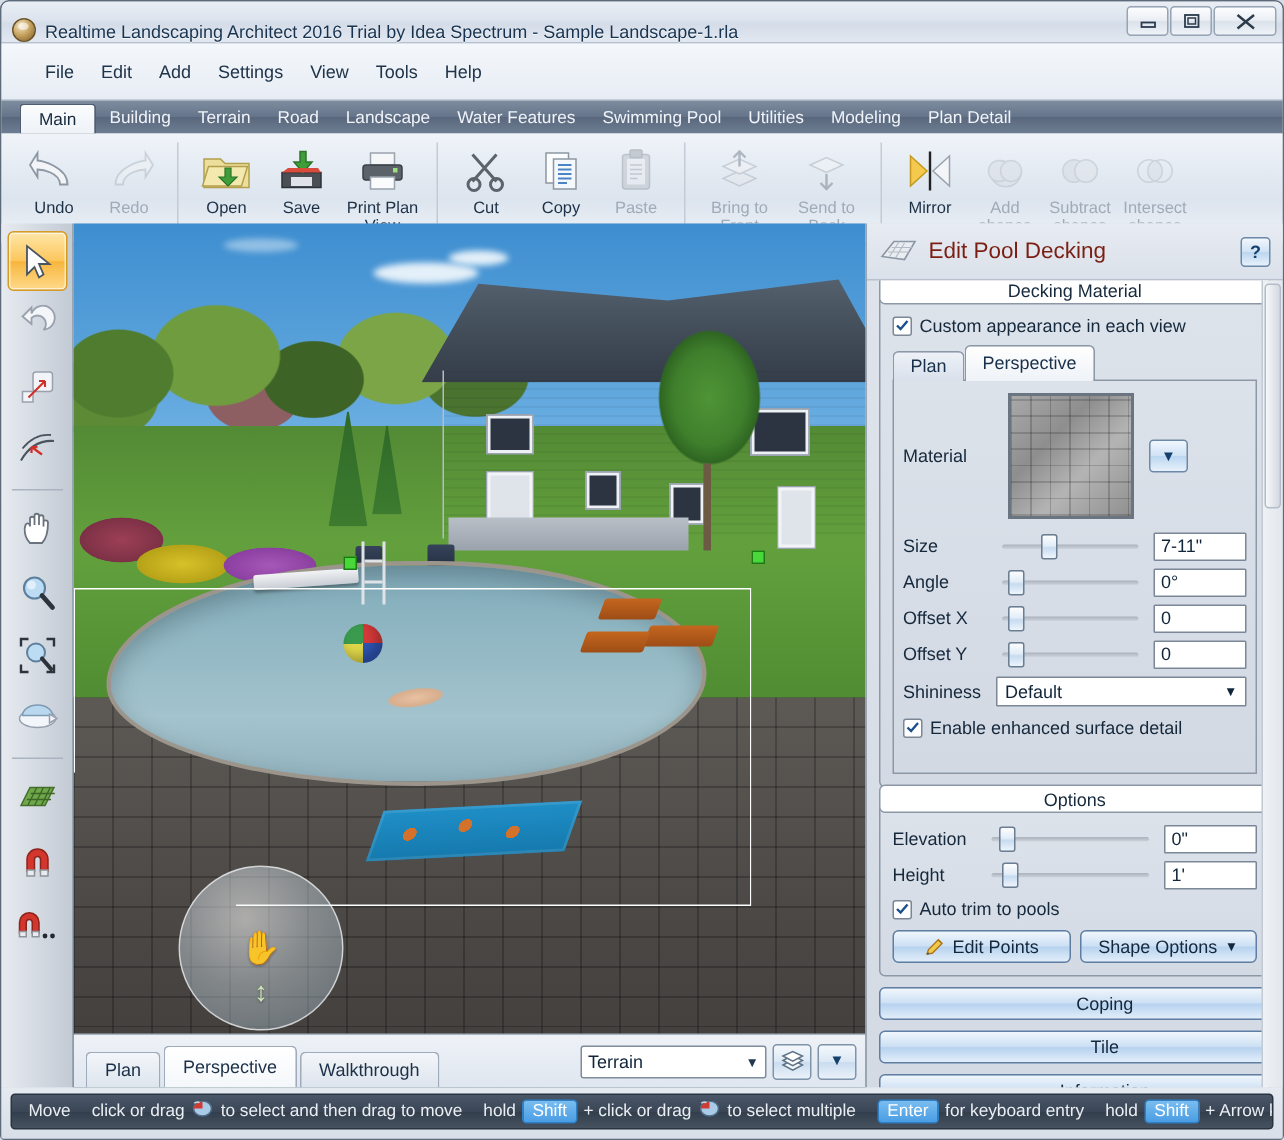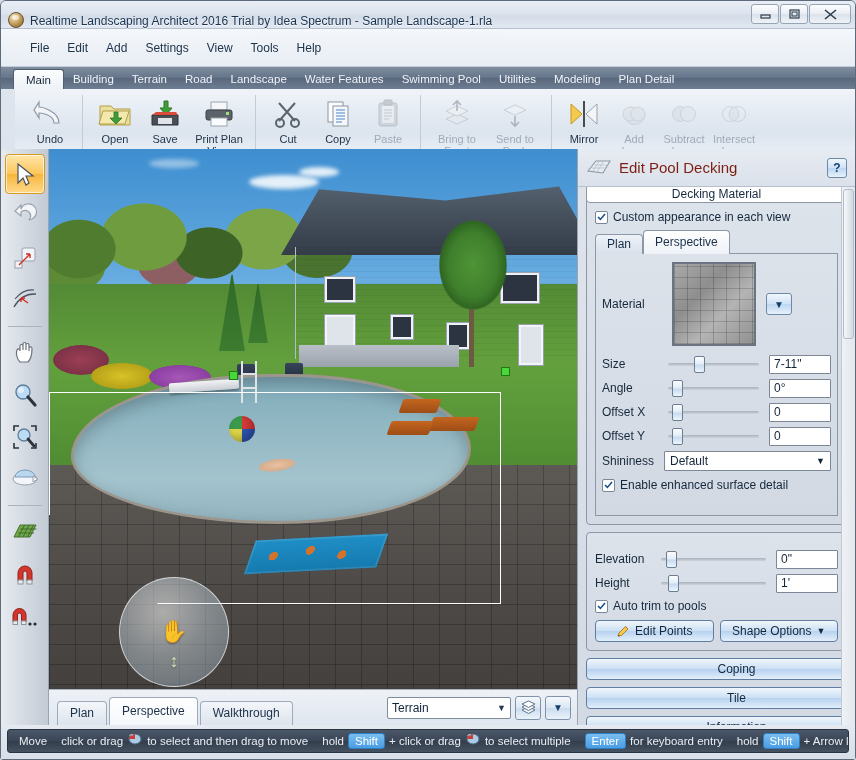--- a/index.html
+++ b/index.html
@@ -81,21 +81,21 @@
     color: #16293c;
     border: 1px solid #4f5e72; border-bottom: none;
     padding: 0 12px;
   }
 
   
   .ribbon {
     height: 74px;
     background: linear-gradient(180deg,#f0f4f9 0%,#e2e9f1 40%,#dce4ee 60%,#eef3f8 100%);
     border-bottom: 1px solid #aab6c4;
-    display: flex; align-items: flex-start; padding: 4px 0 0 10px; margin-left: 14px;
+    display: flex; align-items: flex-start; padding: 4px 0 0 10px;
   }
   .rgroup { display: flex; height: 66px; }
   .rsep { width: 1px; background: #c2cbd6; margin: 2px 7px 6px 7px; height: 58px; }
   .rbtn {
     width: 50px; min-width: 50px;
     display: flex; flex-direction: column; align-items: center;
     padding-top: 3px; cursor: default;
     border-radius: 3px;
   }
   .rbtn.wide { width: 58px; min-width: 58px; }
@@ -511,20 +511,28 @@
   <div class="ribbon">
 
     <div class="rgroup">
       <div class="rbtn">
         <div class="ico">
           <svg width="34" height="30" viewBox="0 0 34 30">
               <path d="M26 24 C26 12 8 8 6 8 L6 3 L1 11 L6 19 L6 14 C9 14 21 16 21 24 Z" fill="#f2f4f7" stroke="#8e98a5" stroke-width="1.2"></path>
             </svg>
         </div>
         <div class="lbl">Undo</div>
+      </div>
+      <div class="rbtn dis">
+        <div class="ico">
+          <svg width="34" height="30" viewBox="0 0 34 30">
+              <path d="M8 24 C8 12 26 8 28 8 L28 3 L33 11 L28 19 L28 14 C25 14 13 16 13 24 Z" fill="#f2f4f7" stroke="#a9b2bd" stroke-width="1.2"></path>
+            </svg>
+        </div>
+        <div class="lbl">Redo</div>
       </div>
     </div>
     <div class="rsep"></div>
 
     <div class="rgroup">
       <div class="rbtn">
         <div class="ico">
           <svg width="34" height="30" viewBox="0 0 34 30">
             <path d="M2 7 h11 l3 3 h16 v16 h-30 z" fill="#ecdf9b" stroke="#b39f4d" stroke-width="1"></path>
             <path d="M5 12 h26 l-4 13 h-26 z" fill="#f3e9ae" stroke="#b39f4d" stroke-width="1"></path>
@@ -913,20 +921,21 @@
                 <svg width="9" height="8" viewBox="0 0 9 8">
                     <path d="M1 4 L3.4 6.4 L8 1" stroke="#1c4f8f" stroke-width="1.6" fill="none"></path>
                   </svg>
               </span>
               <span class="chk-label">Enable enhanced surface detail</span>
             </div>
           </div>
         </div>
 
         <div class="group" style="padding-top:14px;">
+          <div class="group-title">Options</div>
 
           <div class="slider-row">
             <div class="sl-label">Elevation</div>
             <div class="sl-track-wrap">
               <div class="sl-track"></div>
               <div class="sl-thumb" style="left:8%;"></div>
             </div>
             <div class="sl-value">0"</div>
           </div>
 

